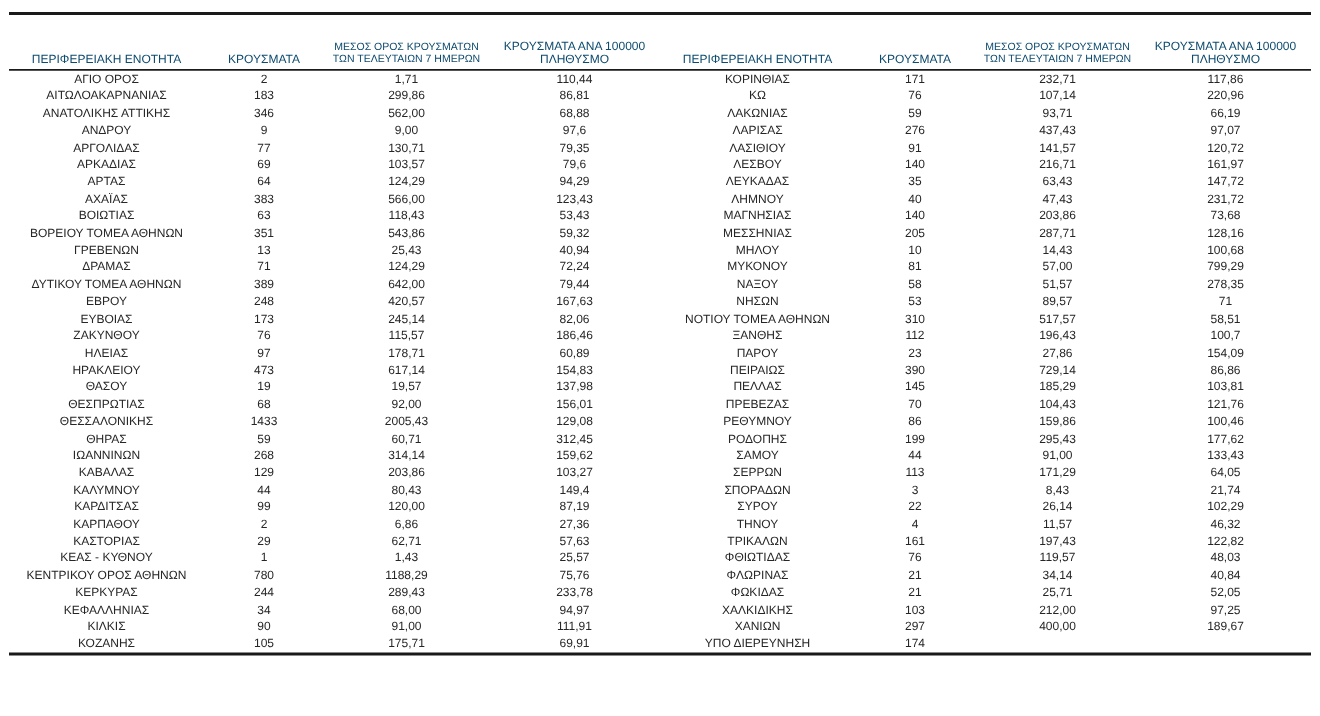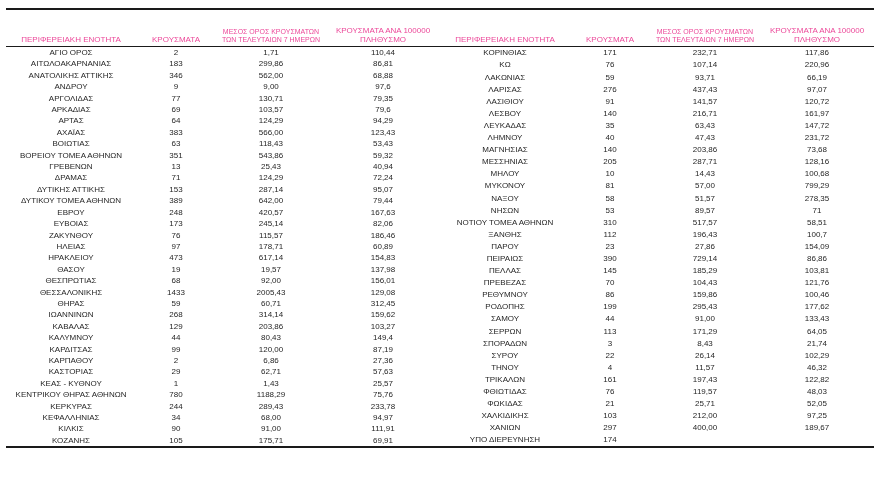--- a/index.html
+++ b/index.html
@@ -2,21 +2,21 @@
 <html><head>
 <meta charset="utf-8">
 <style>
   html,body{margin:0;padding:0;background:#ffffff;}
   body{width:880px;height:477px;overflow:hidden;font-family:"Liberation Sans",sans-serif;}
   .sheet{margin:8px 6px 0 6px;}
   .rule{height:0;border-top:2.2px solid #1a1a1a;}
   .halves{display:flex;flex-direction:row;}
   table.half{border-collapse:collapse;table-layout:fixed;width:434px;}
   table.half th{font-weight:normal;vertical-align:bottom;padding:0 0 2px 0;
-    border-bottom:1.6px solid #1a1a1a;color:#ec4899;}
+    border-bottom:1.6px solid #1a1a1a;color:#0c4a6e;}
   .h-main{font-size:8px;line-height:9px;text-align:center;}
   .h-sub{font-size:7px;line-height:8px;text-align:center;}
   table.half td{font-size:8px;line-height:11.4px;height:11.4px;padding:0;
     text-align:center;color:#262626;white-space:nowrap;overflow:hidden;}
   thead th{height:34px;}
 </style>
 </head>
 <body>
 
 <div class="sheet">
@@ -116,26 +116,20 @@
     <td>25,43</td>
     <td>40,94</td>
   </tr>
           <tr>
     <td>ΔΡΑΜΑΣ</td>
     <td>71</td>
     <td>124,29</td>
     <td>72,24</td>
   </tr>
           <tr>
-    <td>ΔΥΤΙΚΗΣ ΑΤΤΙΚΗΣ</td>
-    <td>153</td>
-    <td>287,14</td>
-    <td>95,07</td>
-  </tr>
-          <tr>
     <td>ΔΥΤΙΚΟΥ ΤΟΜΕΑ ΑΘΗΝΩΝ</td>
     <td>389</td>
     <td>642,00</td>
     <td>79,44</td>
   </tr>
           <tr>
     <td>ΕΒΡΟΥ</td>
     <td>248</td>
     <td>420,57</td>
     <td>167,63</td>
@@ -224,21 +218,21 @@
     <td>62,71</td>
     <td>57,63</td>
   </tr>
           <tr>
     <td>ΚΕΑΣ - ΚΥΘΝΟΥ</td>
     <td>1</td>
     <td>1,43</td>
     <td>25,57</td>
   </tr>
           <tr>
-    <td>ΚΕΝΤΡΙΚΟΥ ΘΗΡΑΣ ΑΘΗΝΩΝ</td>
+    <td>ΚΕΝΤΡΙΚΟΥ ΟΡΟΣ ΑΘΗΝΩΝ</td>
     <td>780</td>
     <td>1188,29</td>
     <td>75,76</td>
   </tr>
           <tr>
     <td>ΚΕΡΚΥΡΑΣ</td>
     <td>244</td>
     <td>289,43</td>
     <td>233,78</td>
   </tr>
@@ -457,20 +451,26 @@
     <td>197,43</td>
     <td>122,82</td>
   </tr>
           <tr>
     <td>ΦΘΙΩΤΙΔΑΣ</td>
     <td>76</td>
     <td>119,57</td>
     <td>48,03</td>
   </tr>
           <tr>
+    <td>ΦΛΩΡΙΝΑΣ</td>
+    <td>21</td>
+    <td>34,14</td>
+    <td>40,84</td>
+  </tr>
+          <tr>
     <td>ΦΩΚΙΔΑΣ</td>
     <td>21</td>
     <td>25,71</td>
     <td>52,05</td>
   </tr>
           <tr>
     <td>ΧΑΛΚΙΔΙΚΗΣ</td>
     <td>103</td>
     <td>212,00</td>
     <td>97,25</td>

